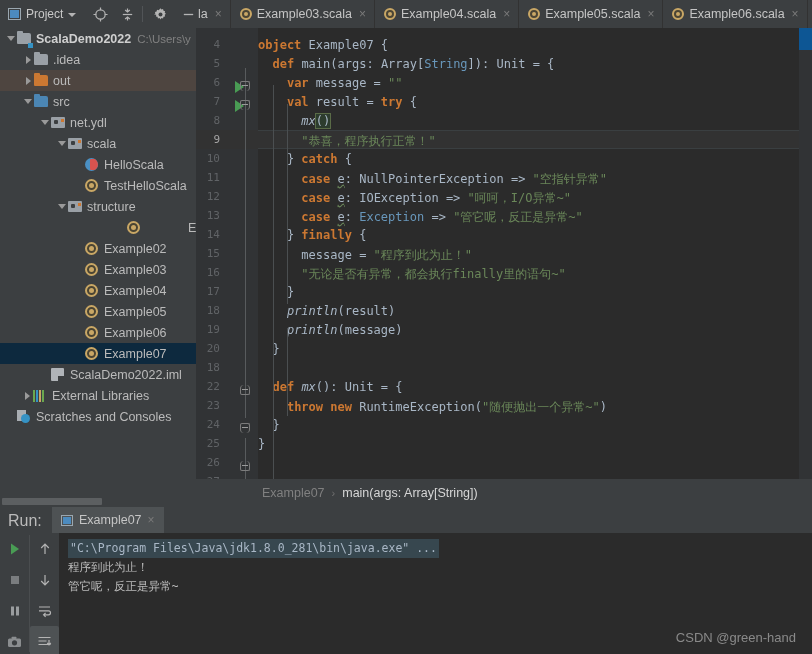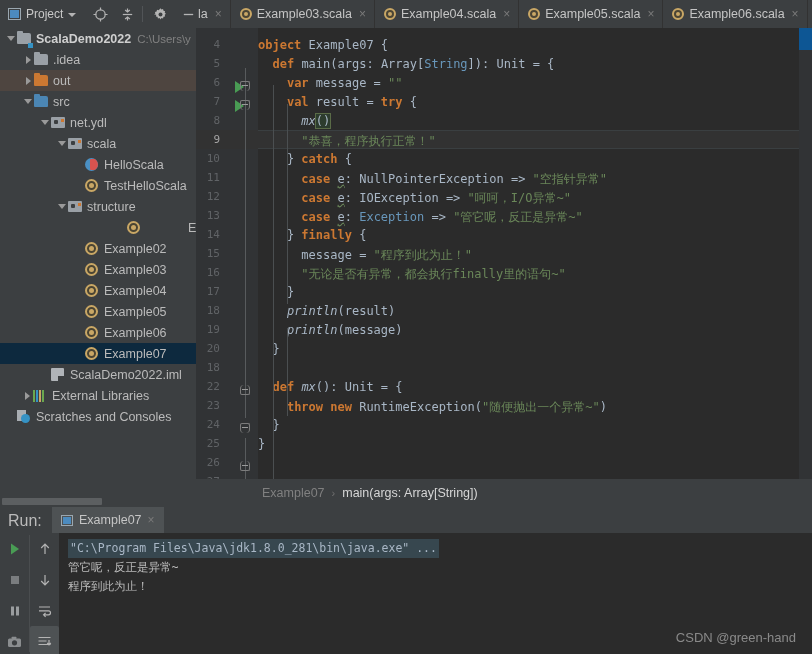--- a/index.html
+++ b/index.html
@@ -497,20 +497,20 @@
               <path d="M1.5 2.5h12M1.5 6h8M1.5 9.5h12" stroke="#b4b4b4" stroke-width="1.2"></path>
               <path d="M12 5v4.5M10.2 8L12 9.8 13.8 8" fill="none" stroke="#b4b4b4" stroke-width="1.2"></path>
             </svg>
         </div>
 
       </div>
     </div>
 
     <div class="console" id="console">
         <div class="cline"><span class="cline cmd">"C:\Program Files\Java\jdk1.8.0_281\bin\java.exe" ...</span></div>
+        <div class="cline">程序到此为止！</div>
         <div class="cline">管它呢，反正是异常~</div>
-        <div class="cline">程序到此为止！</div>
         <div class="cline"></div>
       </div>
     <div class="watermark">CSDN @green-hand</div>
   </div>
 
 </div>
 
 </body></html>

